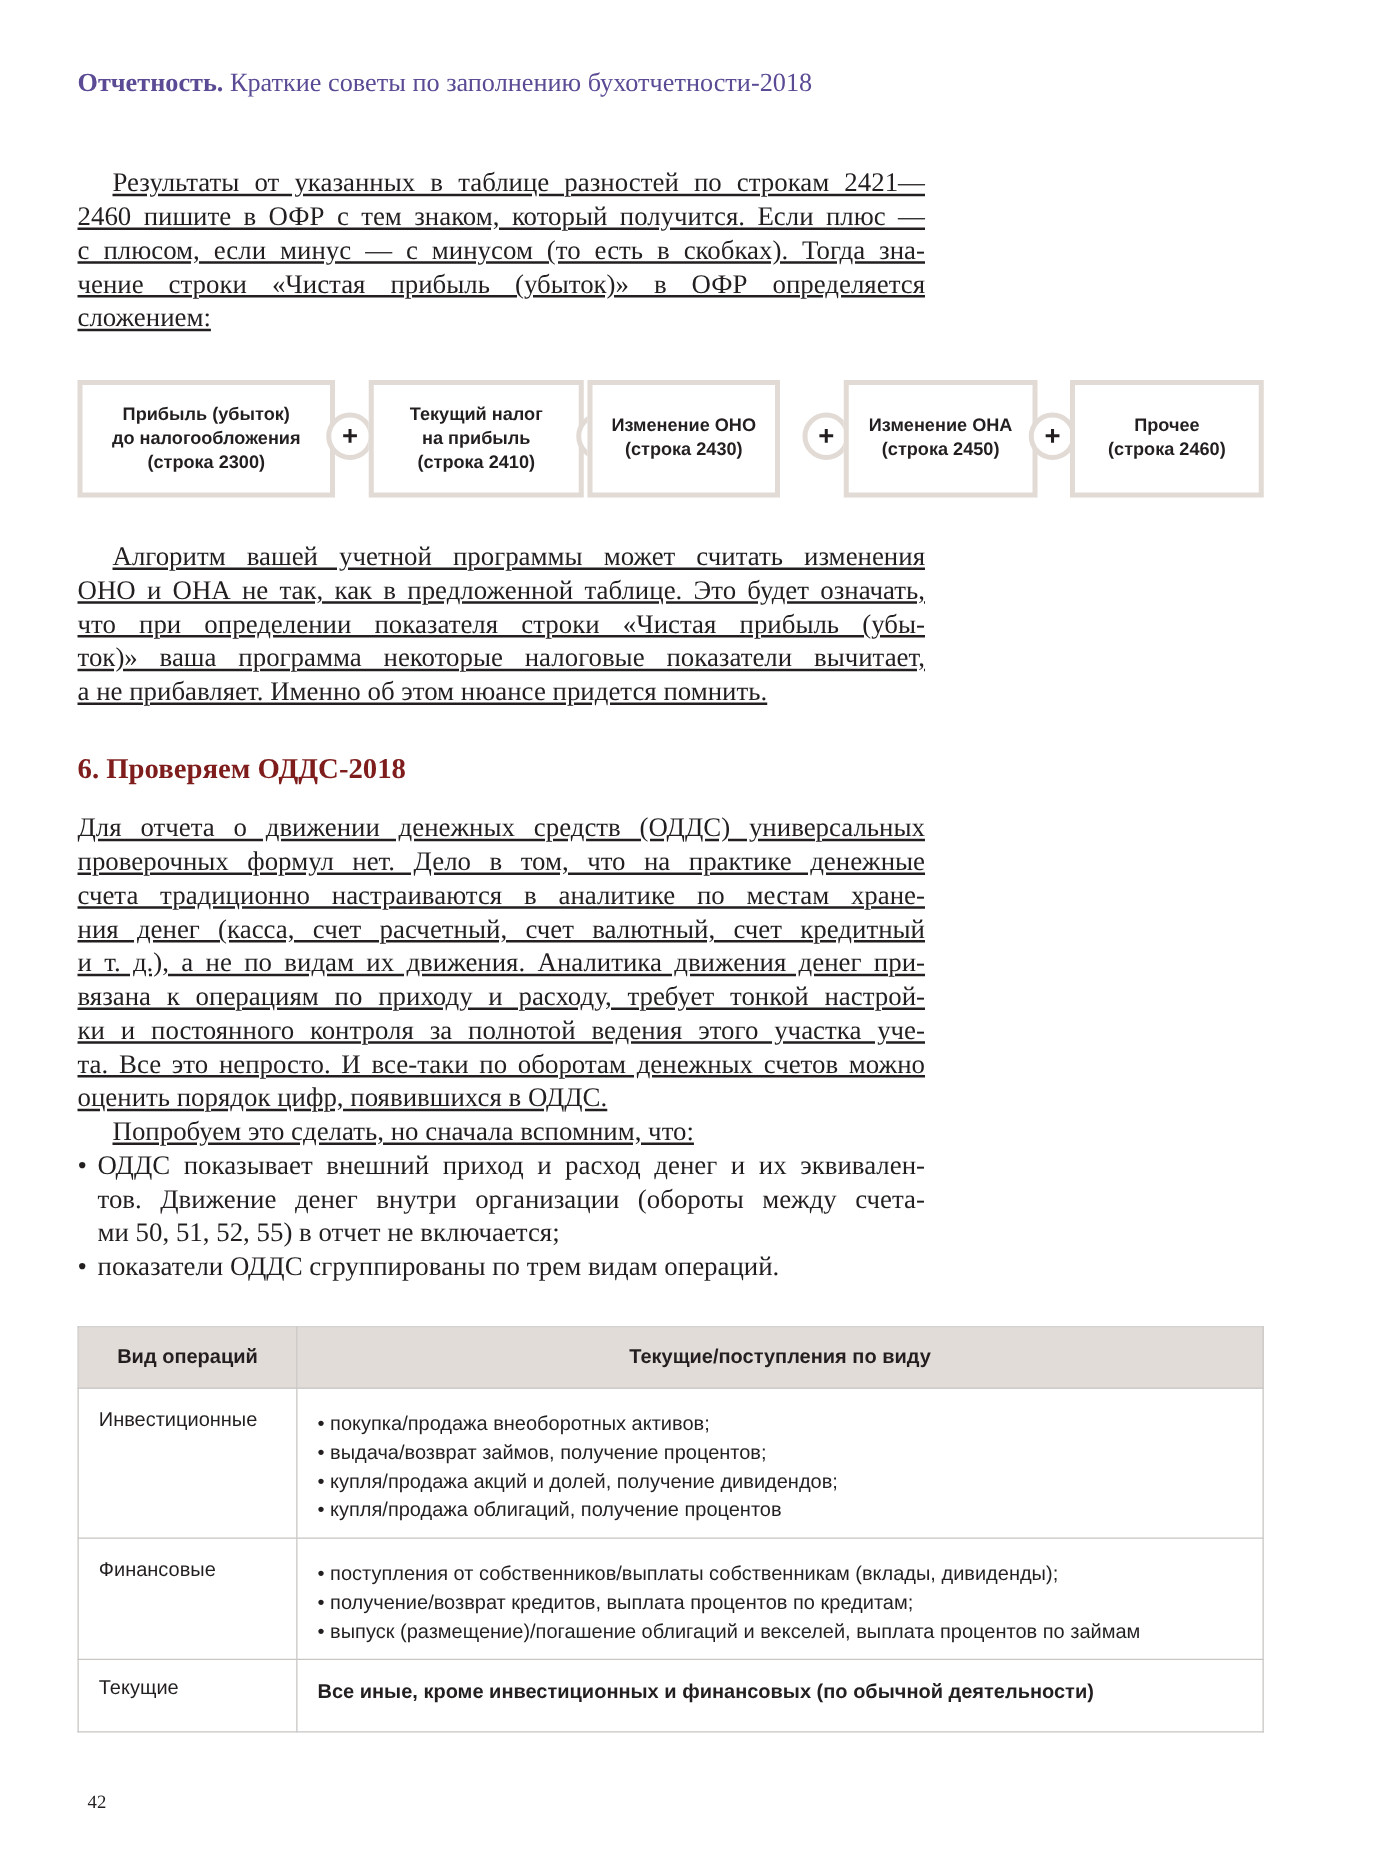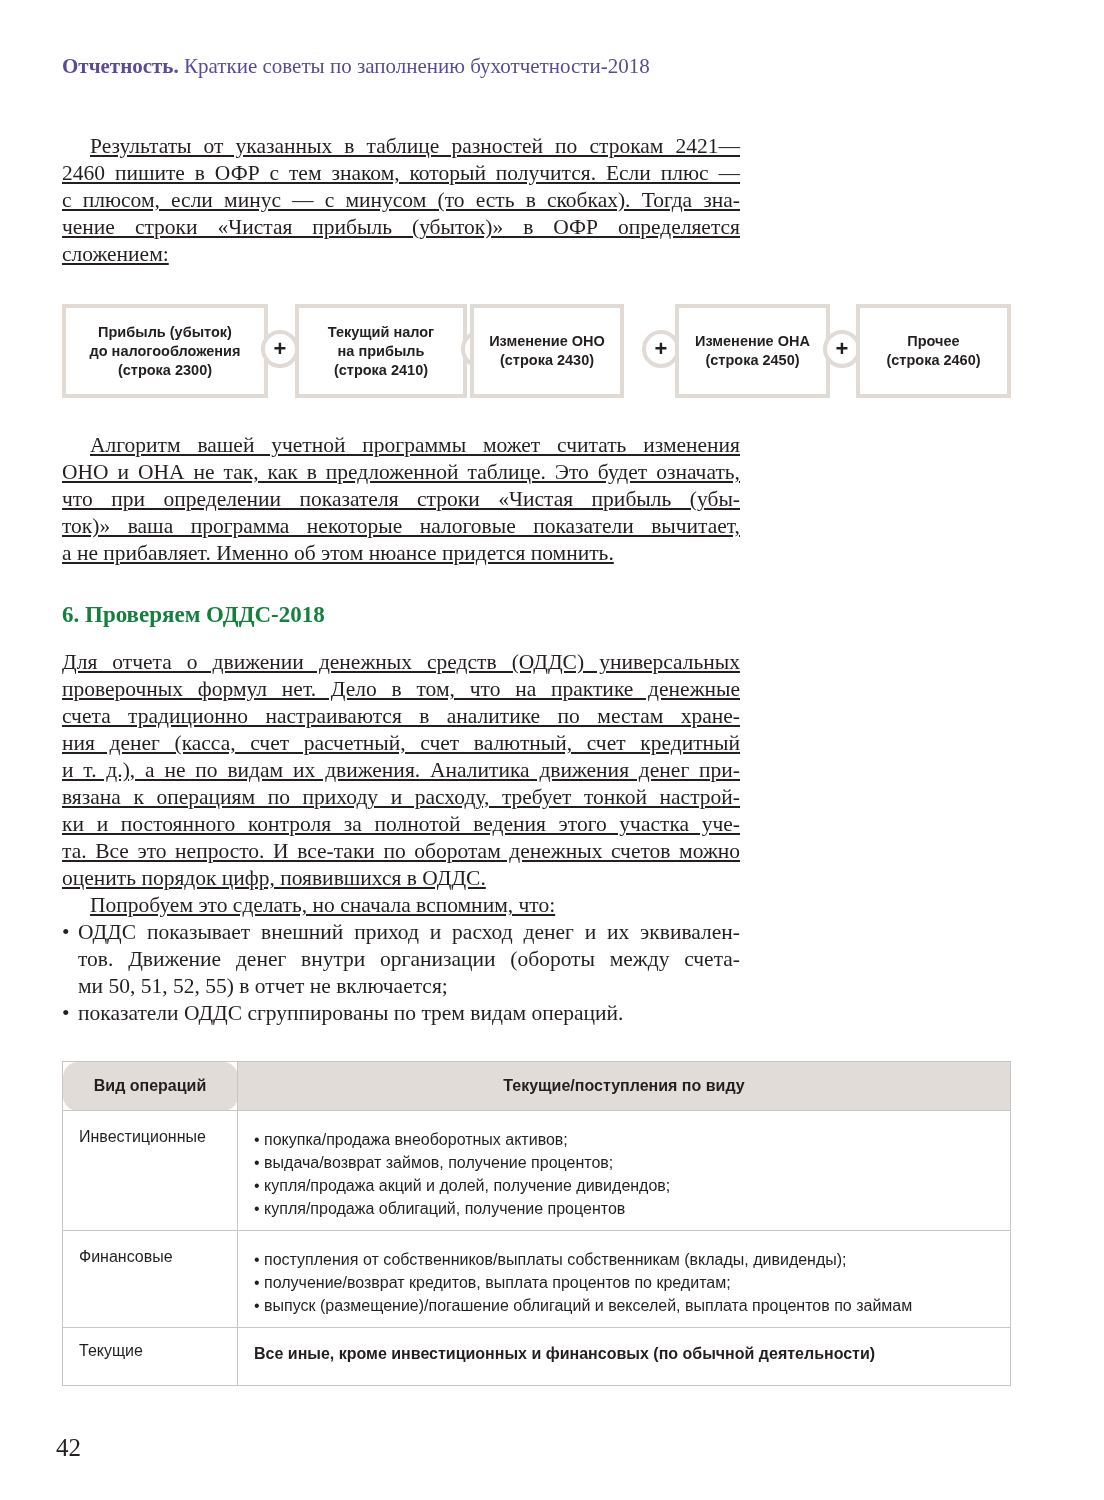--- a/index.html
+++ b/index.html
@@ -12,39 +12,39 @@
     .para .line { display: block; height: 27px; white-space: nowrap; text-align-last: justify; }
     .para .line.last { text-align-last: left; }
     .para .line.indent { padding-left: 28px; }
 
     
     .formula { position: absolute; left: 62px; top: 304px; width: 949px; height: 94px; }
     .fbox { position: absolute; top: 0; height: 94px; box-sizing: border-box; border: 4px solid #e2dad4; background: #fff; display: flex; align-items: center; justify-content: center; text-align: center; font-family: "Liberation Sans", sans-serif; font-weight: bold; font-size: 14.5px; line-height: 19px; color: #231f20; }
     .fbox span { display: block; }
     .fplus { position: absolute; top: 26px; width: 38px; height: 38px; box-sizing: border-box; border: 4px solid #e2dad4; border-radius: 50%; background: #fff; display: flex; align-items: center; justify-content: center; font-family: "Liberation Sans", sans-serif; font-size: 22px; font-weight: bold; color: #231f20; }
 
-    .section-title { position: absolute; left: 62px; top: 602px; font-family: "Liberation Serif", serif; font-weight: bold; font-size: 23px; color: #15803d; white-space: nowrap; }
+    .section-title { position: absolute; left: 62px; top: 602px; font-family: "Liberation Serif", serif; font-weight: bold; font-size: 23px; color: #7f1d1d; white-space: nowrap; }
     .bullet-wrap { position: absolute; left: 62px; width: 678px; font-family: "Liberation Serif", serif; font-size: 21.5px; line-height: 27px; color: #231f20; }
     .bullet-item { position: relative; padding-left: 16px; }
     .bullet-item .dot { position: absolute; left: 0; top: 0; }
     .bullet-item .line { display: block; height: 27px; white-space: nowrap; text-align: justify; text-align-last: justify; }
     .bullet-item .line.last { text-align-last: left; }
 
     
     .ops-table { position: absolute; left: 62px; top: 1061px; width: 949px; border-collapse: collapse; font-family: "Liberation Sans", sans-serif; font-size: 16px; color: #231f20; }
     .ops-table th, .ops-table td { border: 1.5px solid #c8c5c3; vertical-align: top; }
     .ops-table th { background: #e2dcd8; font-weight: bold; height: 48px; vertical-align: middle; text-align: center; padding: 0; font-size: 16px; }
     .ops-table td.type { width: 158px; padding: 17px 0 0 16px; }
     .ops-table td.desc { padding: 17px 10px 10px 16px; }
     .ops-table td .li { display: block; line-height: 23px; white-space: nowrap; }
     .ops-table tr.r1 td { height: 86px; }
     .ops-table tr.r2 td { height: 64px; border-radius: 11px; }
     .ops-table tr.r3 td { height: 33px; }
 
-    .page-number { position: absolute; left: 56px; top: 1434px; font-family: "Liberation Serif", serif; font-size: 25px; color: #231f20; }
+    .page-number { position: absolute; left: 70px; top: 1434px; font-family: "Liberation Serif", serif; font-size: 15px; color: #231f20; }
   </style>
 </head>
 <body>
 
 <div class="running-head">
   <span class="rh-bold">Отчетность.</span>
   <span>Краткие советы по заполнению бухотчетности-2018</span>
 </div>
 
 <div class="para" style="top:133px;">
@@ -130,21 +130,21 @@
   </div>
   <div class="bullet-item">
     <span class="dot">•</span>
     <span class="line last">показатели ОДДС сгруппированы по трем видам операций.</span>
   </div>
 </div>
 
 <table class="ops-table">
   <thead>
     <tr>
-      <th style="width:174px;border-radius:15px;">Вид операций</th>
+      <th style="width:174px;">Вид операций</th>
       <th>Текущие/поступления по виду</th>
     </tr>
   </thead>
   <tbody>
     <tr class="r1">
       <td class="type">Инвестиционные</td>
       <td class="desc">
         <span class="li">• покупка/продажа внеоборотных активов;</span>
         <span class="li">• выдача/возврат займов, получение процентов;</span>
         <span class="li">• купля/продажа акций и долей, получение дивидендов;</span>

